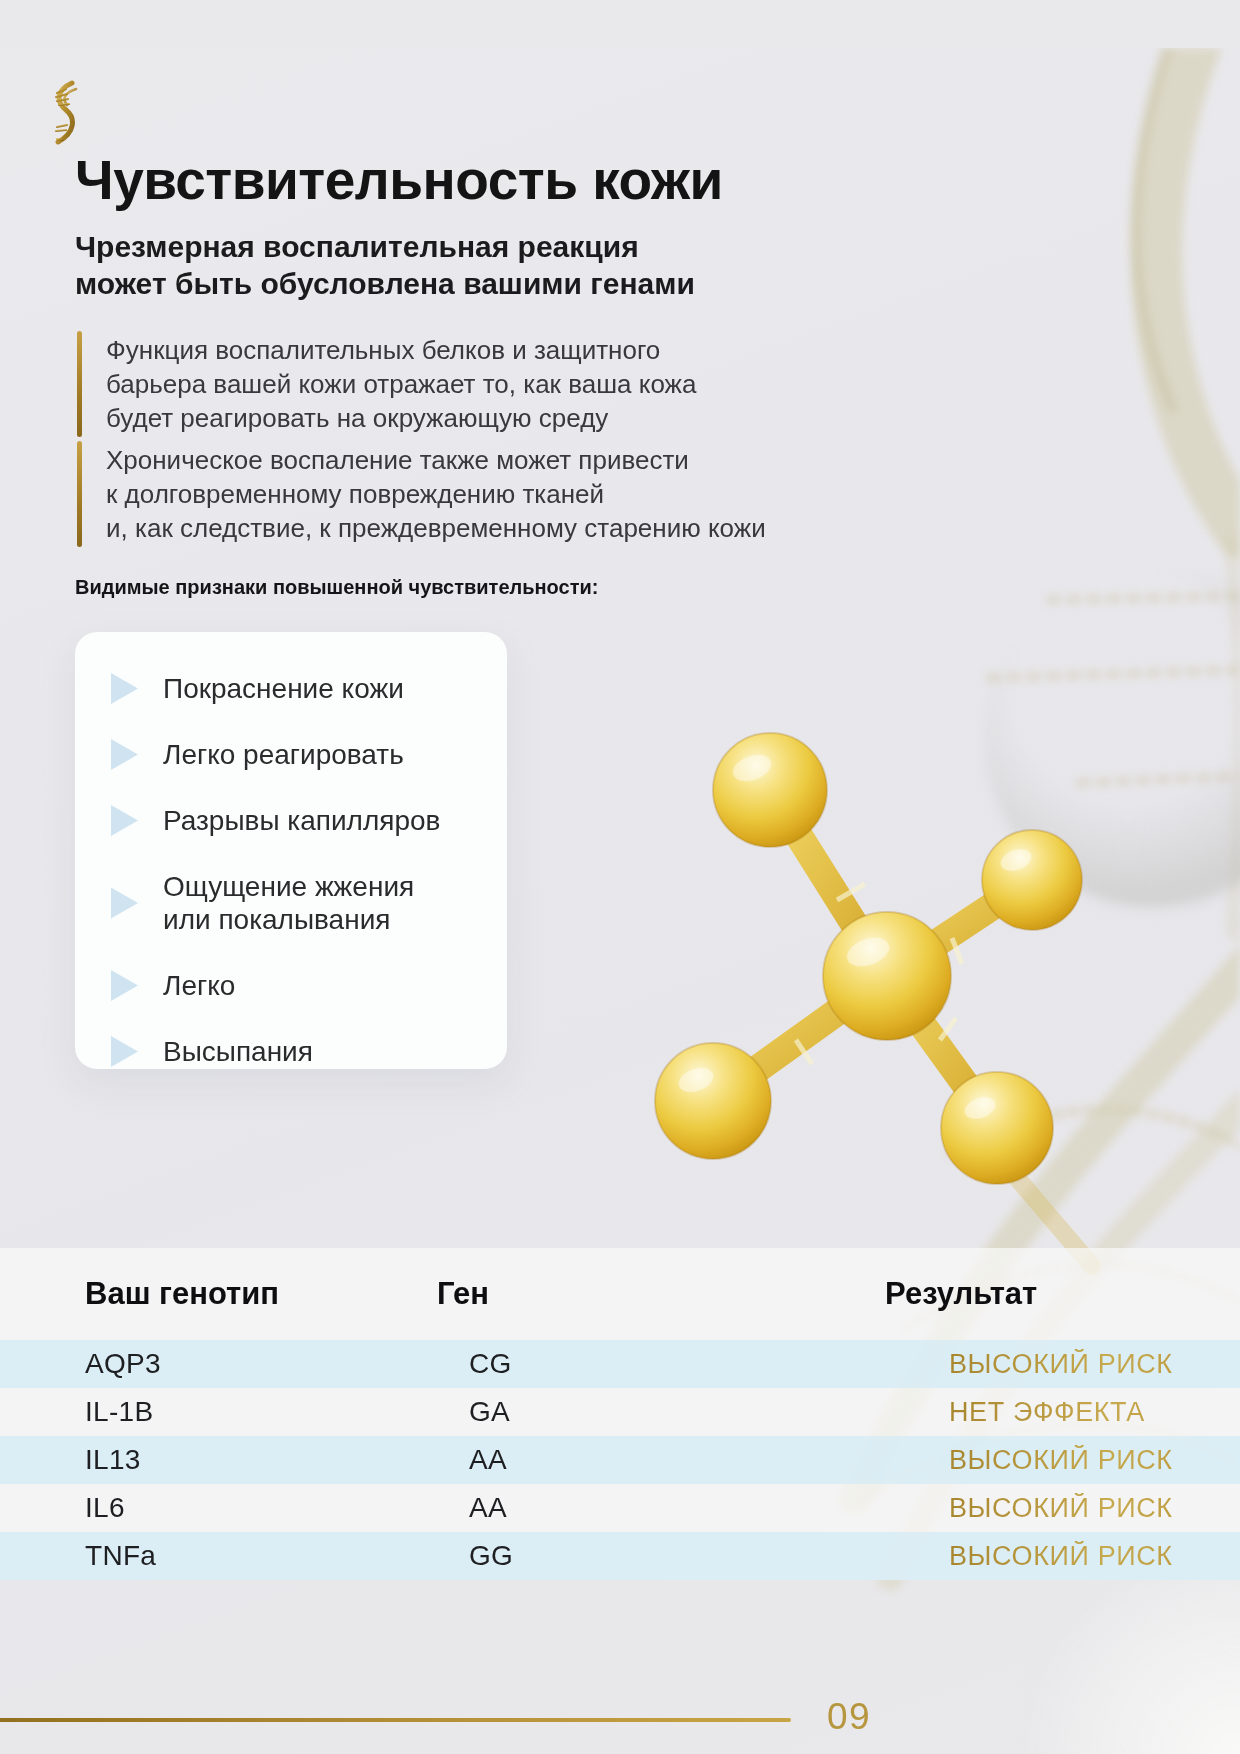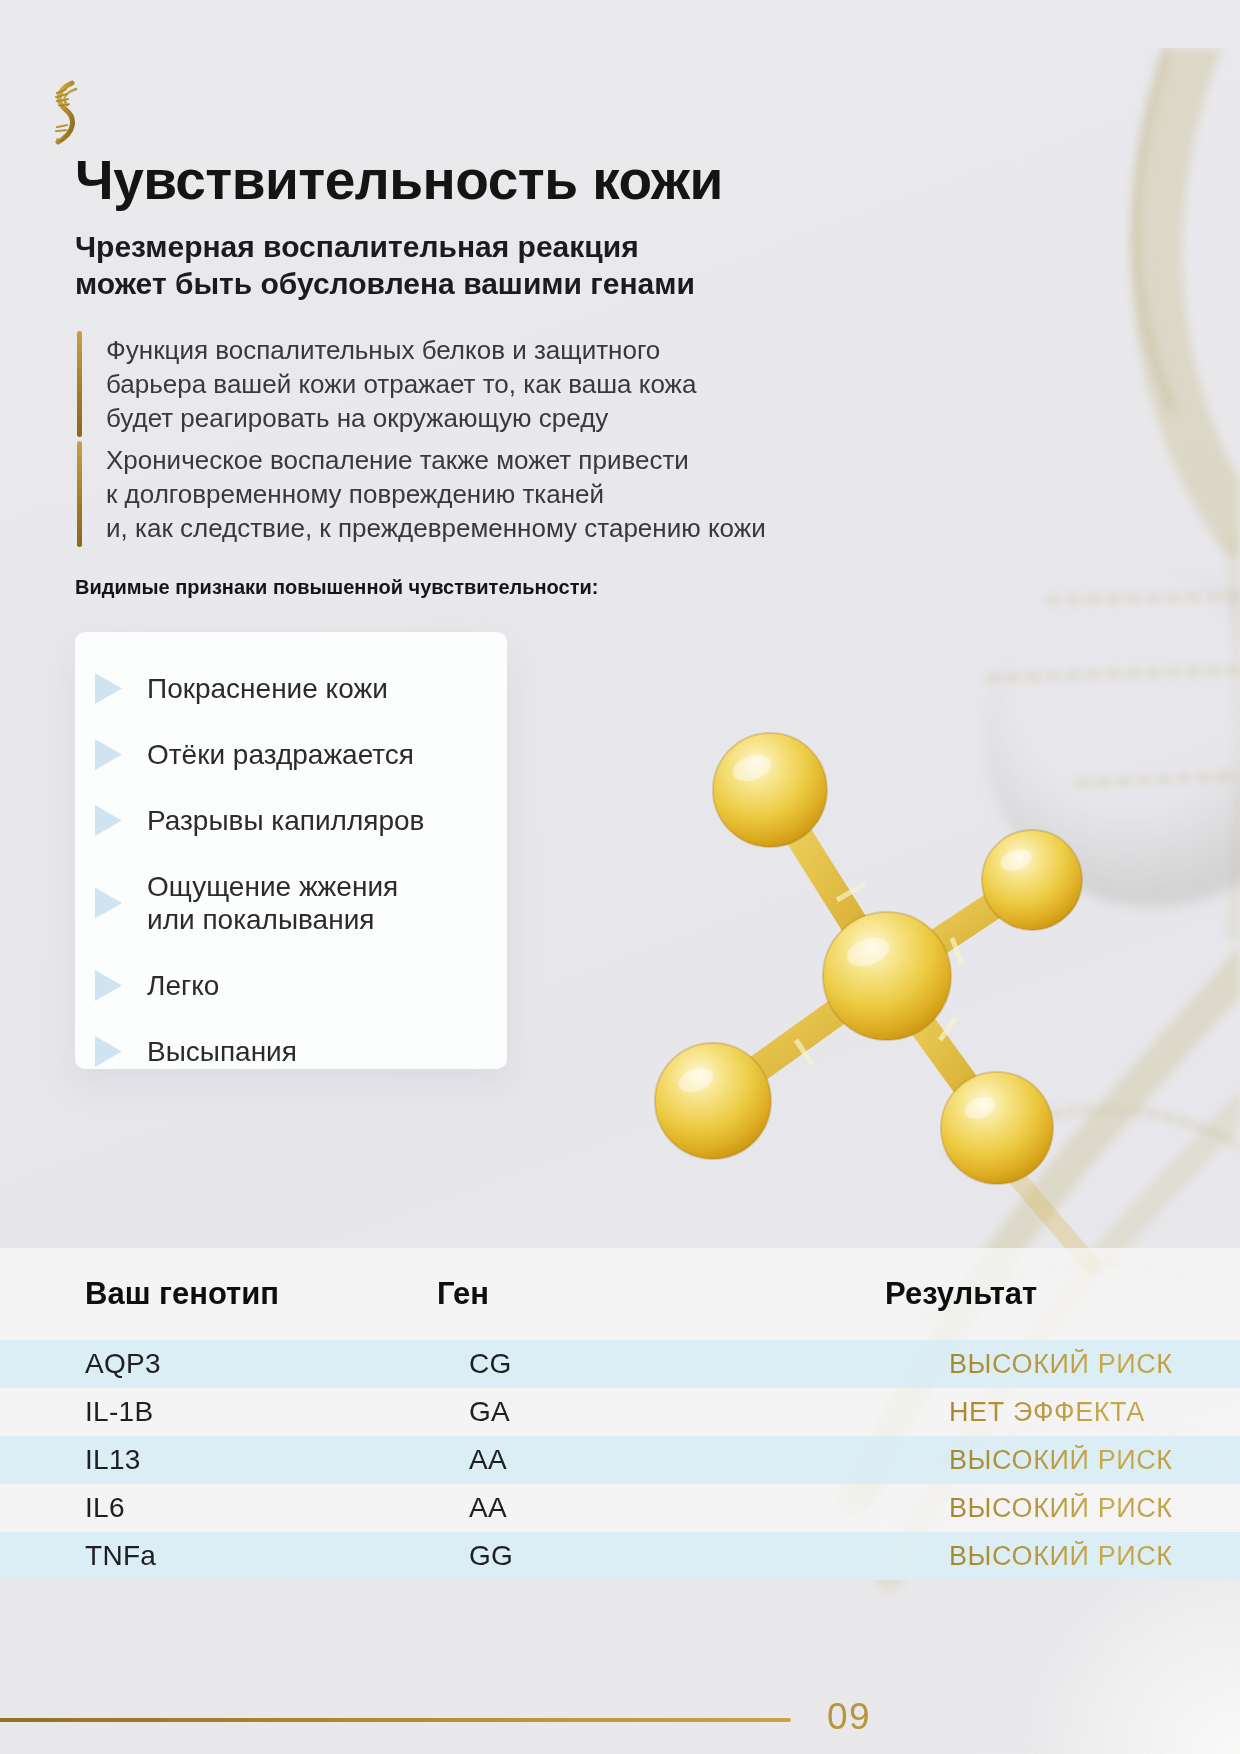--- a/index.html
+++ b/index.html
@@ -20,22 +20,22 @@
   .subtitle{position:absolute;left:75px;top:180px;font-size:30px;font-weight:700;color:#1b1b1d;line-height:37px;white-space:pre-line;}
 
   .quote{position:absolute;left:77px;display:flex;justify-content:flex-end;}
   .quote .bar{width:5px;border-radius:3px;background:linear-gradient(180deg,#c7a044 0%,#a07a24 60%,#8a671c 100%);flex-shrink:0;margin-right:24px;}
   .quote .q-text{font-size:26px;line-height:34px;color:#39393c;white-space:pre-line;padding-top:2px;}
   .quote1{top:283px;height:106px;}
   .quote2{top:393px;height:106px;}
 
   .signs-heading{position:absolute;left:75px;top:528px;font-size:20px;font-weight:700;color:#151517;}
 
-  .signs-card{position:absolute;left:75px;top:584px;width:432px;height:437px;background:#fcfdfd;border-radius:10px;
-    box-shadow:0 14px 34px rgba(150,160,178,.16);box-sizing:border-box;padding:40px 18px 0 20px;
+  .signs-card{position:absolute;left:75px;top:584px;width:432px;height:437px;background:#fcfdfd;border-radius:22px;
+    box-shadow:0 14px 34px rgba(150,160,178,.16);box-sizing:border-box;padding:40px 18px 0 36px;
     display:flex;flex-direction:column;gap:33px;}
   .sign-item{display:flex;align-items:center;gap:25px;}
   .tri{width:27px;height:31px;background:#cfe4f0;clip-path:polygon(0 0,100% 50%,0 100%);flex-shrink:0;}
   .sign-label{font-size:28px;color:#2b2b2e;line-height:33px;white-space:pre-line;}
 
   .molecule{position:absolute;left:600px;top:640px;width:520px;height:590px;}
 
   
   .table-band{position:absolute;left:0;top:1200px;width:1240px;height:332px;background:rgba(249,250,250,.72);}
   .t-row{display:grid;grid-template-columns:352px 448px 1fr;padding-left:85px;align-items:center;}
@@ -127,21 +127,21 @@
 
   <div class="signs-heading">Видимые признаки повышенной чувствительности:</div>
 
   <div class="signs-card">
     <div class="sign-item">
       <span class="tri"></span>
       <span class="sign-label">Покраснение кожи</span>
     </div>
     <div class="sign-item">
       <span class="tri"></span>
-      <span class="sign-label">Отёки раздражается</span>
+      <span class="sign-label">Легко реагировать</span>
     </div>
     <div class="sign-item">
       <span class="tri"></span>
       <span class="sign-label">Разрывы капилляров</span>
     </div>
     <div class="sign-item">
       <span class="tri"></span>
       <span class="sign-label">Ощущение жжения
 или покалывания</span>
     </div>

